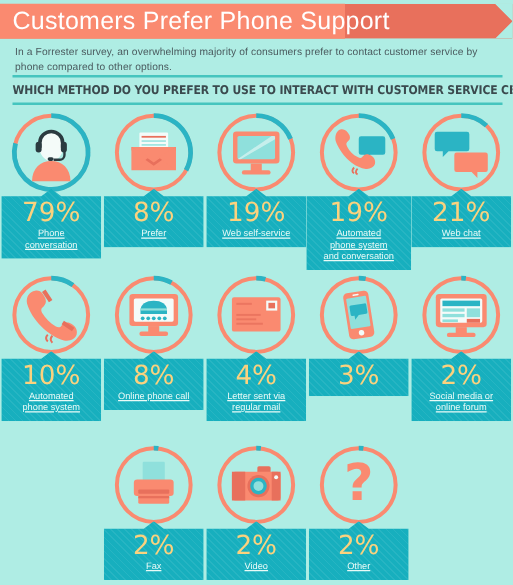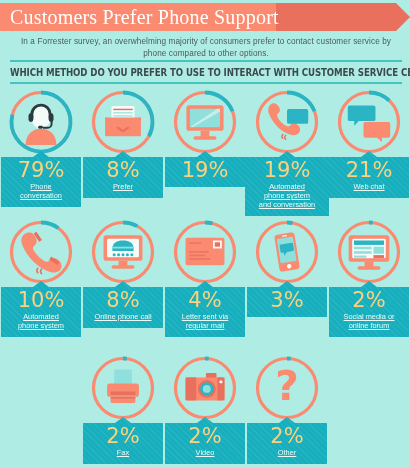--- a/index.html
+++ b/index.html
@@ -31,32 +31,31 @@
     position:absolute; left:0; top:0; width:276px; height:28px;
     background:#FA8A70;
   }
   #banner-title{
     position:absolute; left:10px; top:0; width:270px; height:28px;
     line-height:28px;
     color:#FFFFFF;
     font-size:20px;
     font-weight:normal;
     letter-spacing:0.2px;
-    font-family:Liberation Serif, serif;
+    font-family:Liberation Sans, sans-serif;
     white-space:nowrap;
   }
 
   
   #intro-text{
     position:absolute; left:12px; top:36px; width:388px;
     color:#4A5A5E;
     font-size:8.2px;
     line-height:11.5px;
     letter-spacing:0.1px;
-    text-align:center;
   }
 
   
   #question-band{ position:absolute; left:10px; top:60px; width:392px; height:24px; }
   .rule{ position:absolute; left:0; width:392px; height:2px; background:#45C5BE; }
   #rule-top{ top:0; }
   #rule-bottom{ top:22px; }
   #question-text{
     position:absolute; left:0; top:4px; width:392px; height:17px;
     line-height:17px; text-align:center;
@@ -188,20 +187,21 @@
       <rect x="5" y="7" width="42" height="29" rx="3" fill="#FA8A70"></rect>
       <rect x="9" y="11" width="34" height="21" rx="1.5" fill="#8FE0DC"></rect>
       <path d="M9 32 40 11h3v3L12 32z" fill="#F4FBF9" opacity=".55"></path>
       <rect x="21" y="36" width="10" height="7" fill="#FA8A70"></rect>
       <rect x="13" y="42" width="26" height="4" rx="2" fill="#FA8A70"></rect>
     </svg>
         </div>
       </div>
       <div class="label-box">
         <span class="pct">19%</span>
+        <span class="lbl">Web self-service</span>
       </div>
     </div>
     <div class="stat-cell" style="left: 246px; top: 2px; width: 82px;">
       <div class="ring-wrap">
         <svg class="ring-svg" viewBox="0 0 68 68">
           <circle cx="34" cy="34" r="29.5" fill="none" stroke="#FA8A70" stroke-width="3.2"></circle>
           <path d="M 34 4.5 A 29.5 29.5 0 0 1 61.428406333703414 23.140325695801998" fill="none" stroke="#2BB4C4" stroke-width="3.8000000000000003" stroke-linecap="butt"></path>
         </svg>
         <div class="icon-slot">
           <svg viewBox="0 0 52 52" width="48" height="48">

